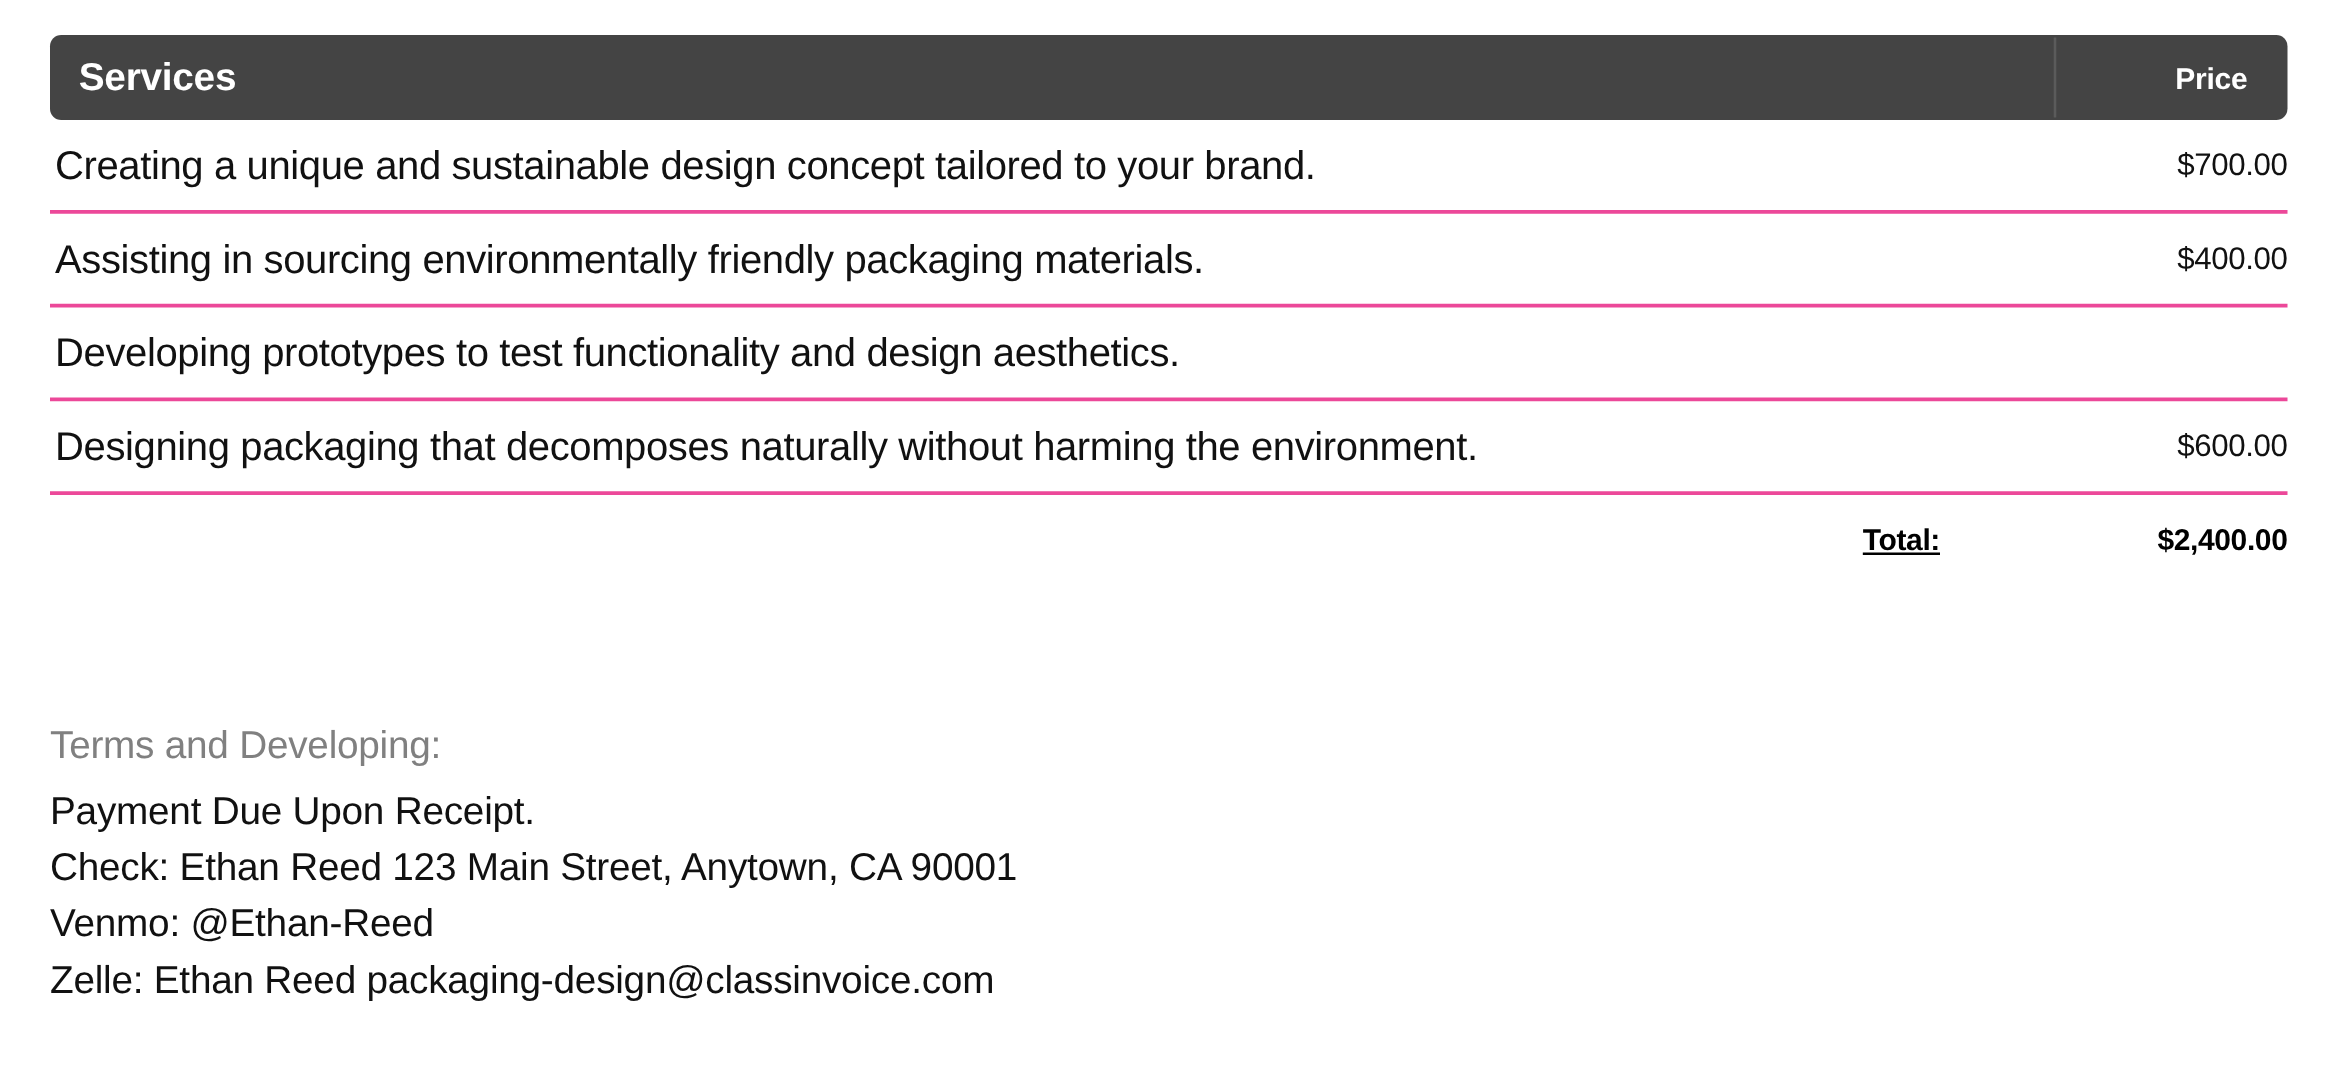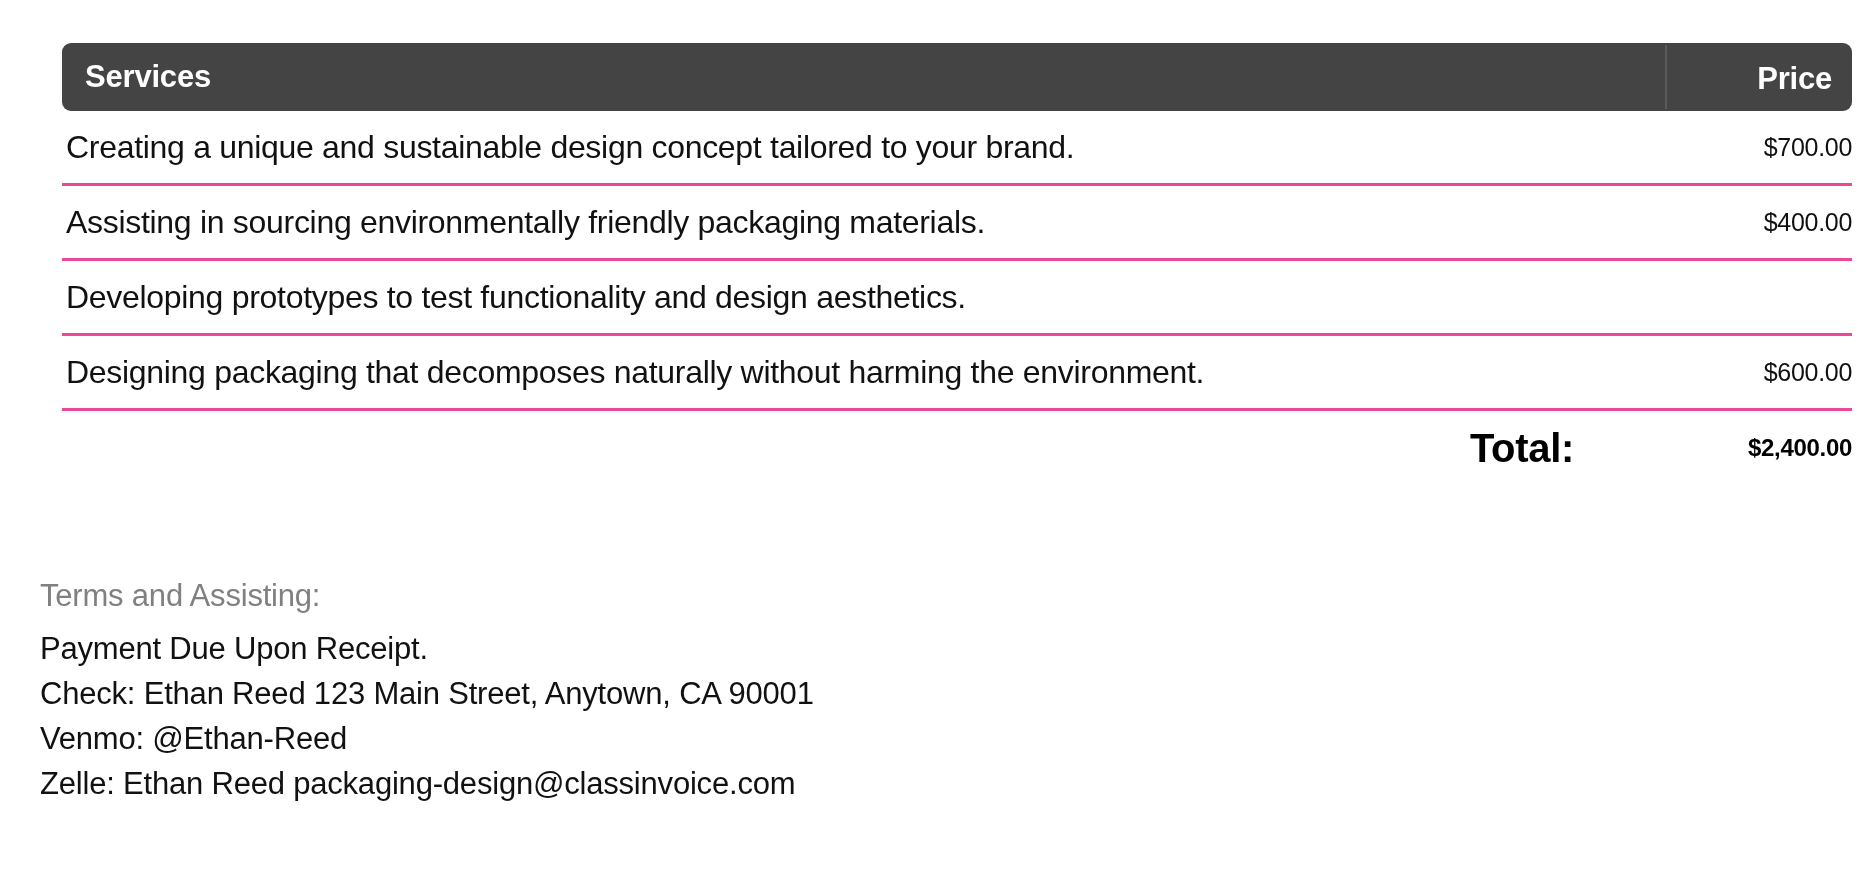--- a/index.html
+++ b/index.html
@@ -20,23 +20,22 @@
     width: 1868px;
     height: 870px;
     box-sizing: border-box;
     padding: 0 40px;
   }
 
   
   .services-table {
     position: absolute;
     left: 40px;
-    top: 43px;
+    top: 28px;
     width: 1790px;
-    margin-left: 22px;
   }
 
   .table-header {
     display: flex;
     align-items: center;
     height: 68px;
     background: #444444;
     border-radius: 9px;
     color: #ffffff;
   }
@@ -44,23 +43,23 @@
     flex: 0 0 1603px;
     box-sizing: border-box;
     padding-left: 23px;
     font-size: 31px;
     font-weight: bold;
     letter-spacing: -0.2px;
   }
   .table-header .col-price {
     flex: 1 1 auto;
     box-sizing: border-box;
-    padding-right: 20px;
+    padding-right: 32px;
     text-align: right;
-    font-size: 31px;
+    font-size: 24px;
     font-weight: bold;
     letter-spacing: -0.2px;
     border-left: 2px solid #5b5b5b;
     height: 64px;
     line-height: 68px;
   }
 
   .table-row {
     display: flex;
     align-items: center;
@@ -89,25 +88,26 @@
   .total-row {
     display: flex;
     align-items: center;
     height: 74px;
   }
   .total-row .total-spacer {
     flex: 1 1 auto;
   }
   .total-row .total-label {
     flex: 0 0 auto;
-    font-size: 40px;
+    font-size: 24px;
     font-weight: bold;
     color: #000000;
     letter-spacing: -0.3px;
     padding-right: 100px;
+    text-decoration: underline;
   }
   .total-row .total-value {
     flex: 0 0 auto;
     min-width: 178px;
     text-align: right;
     font-size: 24px;
     font-weight: bold;
     color: #000000;
     letter-spacing: -0.3px;
   }
@@ -166,20 +166,20 @@
 
     <div class="total-row">
       <div class="total-spacer"></div>
       <div class="total-label">Total:</div>
       <div class="total-value">$2,400.00</div>
     </div>
 
   </div>
 
   <div class="terms-section">
-    <div class="terms-title">Terms and Assisting:</div>
+    <div class="terms-title">Terms and Developing:</div>
     <div class="terms-line">Payment Due Upon Receipt.</div>
     <div class="terms-line">Check: Ethan Reed 123 Main Street, Anytown, CA 90001</div>
     <div class="terms-line">Venmo: @Ethan-Reed</div>
     <div class="terms-line">Zelle: Ethan Reed packaging-design@classinvoice.com</div>
   </div>
 
 </div>
 
 </body></html>

